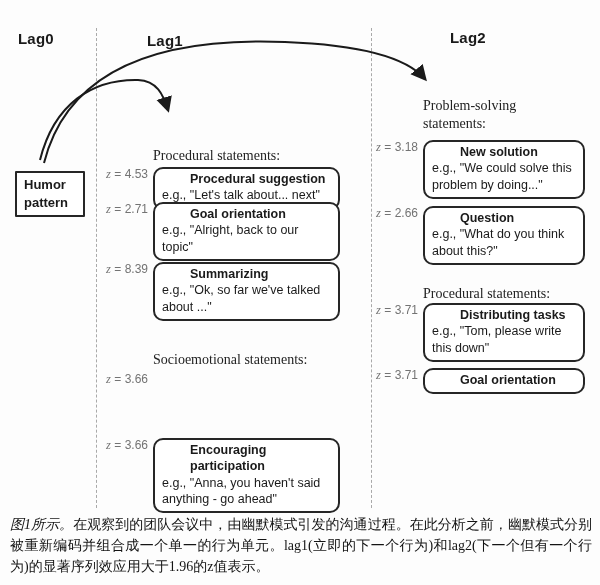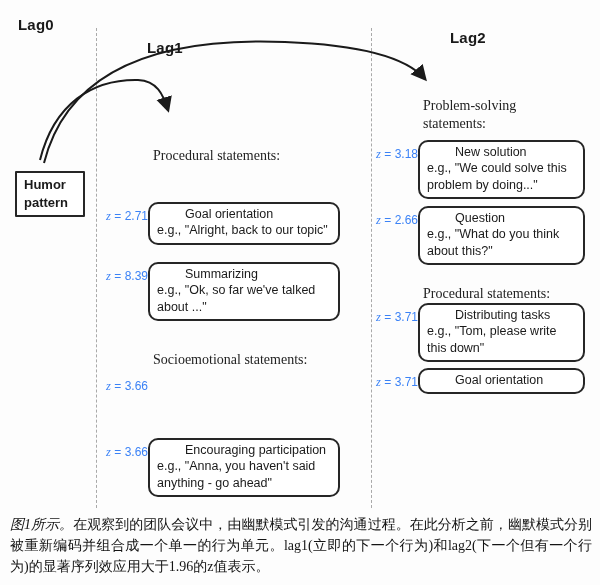--- a/index.html
+++ b/index.html
@@ -3,22 +3,22 @@
 <meta charset="utf-8">
 <style>
   html,body { margin:0; padding:0; }
   body {
     width:600px; height:585px; background:#ffffff;
     font-family:"Liberation Sans", sans-serif; color:#1a1a1a;
   }
   .stage { position:relative; width:600px; height:585px; background:#fdfdfd; overflow:hidden; }
 
   .col-label { position:absolute; font-weight:bold; font-size:15px; letter-spacing:.2px; }
-  .lag0 { left:18px;  top:16px; }
-  .lag1 { left:147px; top:39px; }
+  .lag0 { left:18px;  top:30px; }
+  .lag1 { left:147px; top:32px; }
   .lag2 { left:416px; top:29px;margin-left:34px; }
 
   .divider { position:absolute; width:0; border-left:1px dashed #a9a9a9; top:28px; height:480px; }
   .div1 { left:96px; }
   .div2 { left:371px; }
 
   .arrows { position:absolute; left:0; top:0; pointer-events:none; }
 
   .srcbox {
     position:absolute; left:15px; top:171px; width:52px;
@@ -26,27 +26,27 @@
     padding:3px 7px; font-weight:bold; font-size:13px; line-height:1.4;
   }
 
   .ghead { position:absolute; font-size:14px; line-height:1.3; color:#222;font-family:Liberation Serif, serif; }
   .gh-l1a { left:153px; top:147px; }
   .gh-l1b { left:153px; top:351px; }
   .gh-l2a { left:423px; top:97px; width:150px; }
   .gh-l2b { left:423px; top:285px; width:170px; }
 
   .row { position:absolute; display:flex; align-items:flex-start; }
-  .zlab { flex:none; width:48px; text-align:right; font-size:12px; margin-top:7px; white-space:nowrap; color:#3b82f6; }
+  .zlab { flex:none; width:48px; text-align:right; font-size:12px; padding-right:5px; white-space:nowrap; color:#737373; }
   .zlab i { font-family:"Liberation Serif", serif; font-size:12.5px; }
   .sbox {
     flex:1; border:2px solid #262626; border-radius:10px; background:#fff;
     padding:2px 7px 4px; font-size:12.5px; line-height:1.3; min-height:14px;
   }
-  .sbox-title { font-weight:normal;padding-left:28px; }
+  .sbox-title { font-weight:bold;padding-left:28px; }
   .sbox-ex:empty { display:none; }
 
   .r-l1 { left:100px; width:240px; }
   .r-l2 { left:370px; width:215px; }
   .r1 { top:167px; } .r2 { top:202px; } .r3 { top:262px; }
   .r4 { top:372px; } .r5 { top:438px; }
   .r6 { top:140px; } .r7 { top:206px; } .r8 { top:303px; } .r9 { top:368px; }
 
   .caption {
     position:absolute; left:10px; top:514px; width:582px;
@@ -75,20 +75,27 @@
     </defs>
     <path d="M40,160 C54,104 92,79 138,80 C157,81 163,94 168,110" fill="none" stroke="#1a1a1a" stroke-width="2" marker-end="url(#ah)"></path>
     <path d="M44,163 C68,68 160,37 285,42 C364,45 408,59 425,79" fill="none" stroke="#1a1a1a" stroke-width="2" marker-end="url(#ah)"></path>
   </svg>
 
   <div class="srcbox">Humor pattern</div>
 
   <div class="ghead gh-l1a">Procedural statements:</div>
   <div class="ghead gh-l1b">Socioemotional statements:</div>
 
+  <div class="row r-l1 r1">
+    <div class="zlab"><i>z</i><span> = 4.53</span></div>
+    <div class="sbox">
+      <div class="sbox-title">Procedural suggestion</div>
+      <div class="sbox-ex">e.g., "Let's talk about... next"</div>
+    </div>
+  </div>
   <div class="row r-l1 r2">
     <div class="zlab"><i>z</i><span> = 2.71</span></div>
     <div class="sbox">
       <div class="sbox-title">Goal orientation</div>
       <div class="sbox-ex">e.g., "Alright, back to our topic"</div>
     </div>
   </div>
   <div class="row r-l1 r3">
     <div class="zlab"><i>z</i><span> = 8.39</span></div>
     <div class="sbox">

